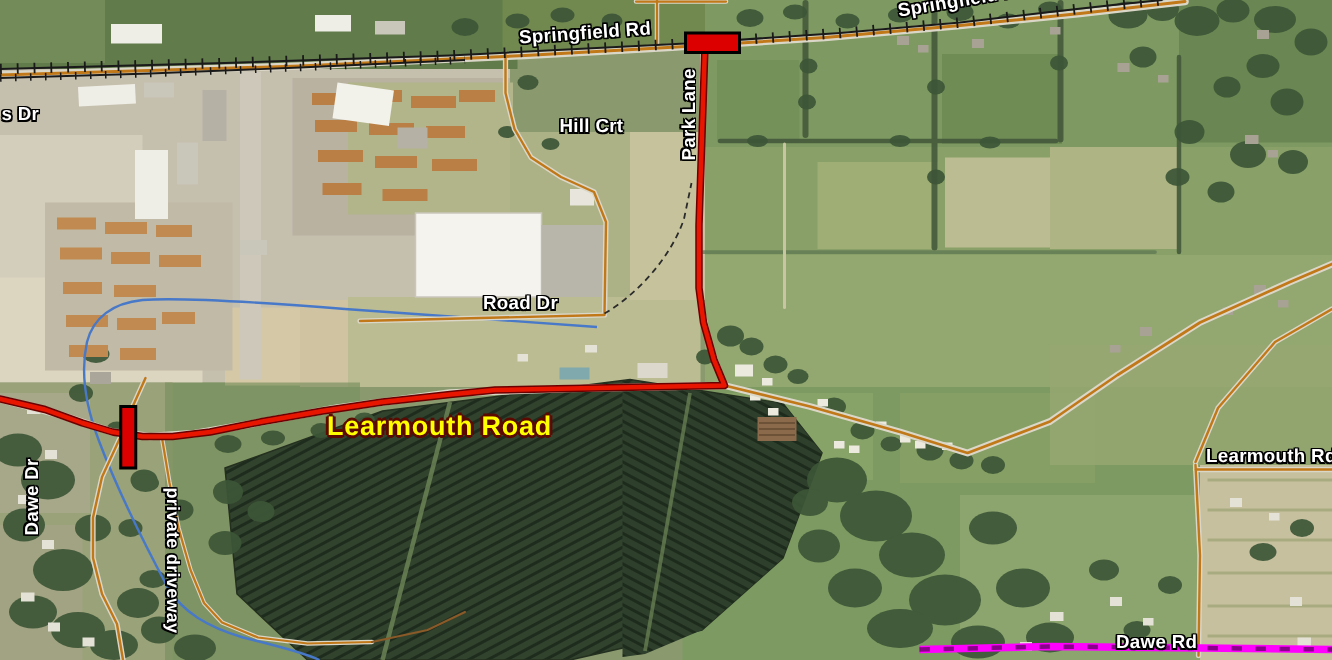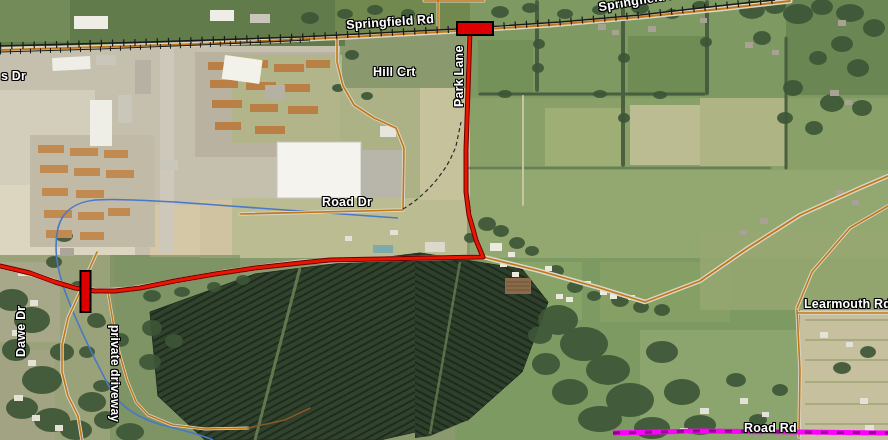--- a/index.html
+++ b/index.html
@@ -355,27 +355,28 @@
     <rect x="457" y="22" width="36" height="13" style="fill:var(--closure-marker,#dd0000)" stroke="#000" stroke-width="2"></rect>
     <rect x="80.5" y="271" width="10" height="41" style="fill:var(--closure-marker,#dd0000)" stroke="#000" stroke-width="2"></rect>
   </svg>
 
   <div class="lbl" style="left:1px;top:69px">s Dr</div>
 
   <div class="lbl" style="left:346px;top:15px;transform:rotate(-4deg)">Springfield Rd</div>
 
   <div class="lbl" style="left:598px;top:-7px;transform:rotate(-9.5deg)">Springfield Rd</div>
 
-  <div class="lbl" style="left:373px;top:65px">Hill Crt</div>
+  <div class="lbl" style="left:373px;top:77px">Hill Crt</div>
 
   <div class="lbl rot-ccw" style="left:452px;top:107px">Park Lane</div>
 
   <div class="lbl" style="left:322px;top:195px">Road Dr</div>
 
+  <div class="lbl lbl-big" style="left:218px;top:274px">Learmouth Road</div>
 
   <div class="lbl rot-ccw" style="left:14px;top:357px">Dawe Dr</div>
 
   <div class="lbl rot-cw" style="left:122px;top:325px;font-size:12px">private driveway</div>
 
   <div class="lbl" style="left:804px;top:297px">Learmouth Rd</div>
 
-  <div class="lbl" style="left:744px;top:421px">Road Rd</div>
+  <div class="lbl" style="left:744px;top:421px">Dawe Rd</div>
 </div>
 
 </body></html>

